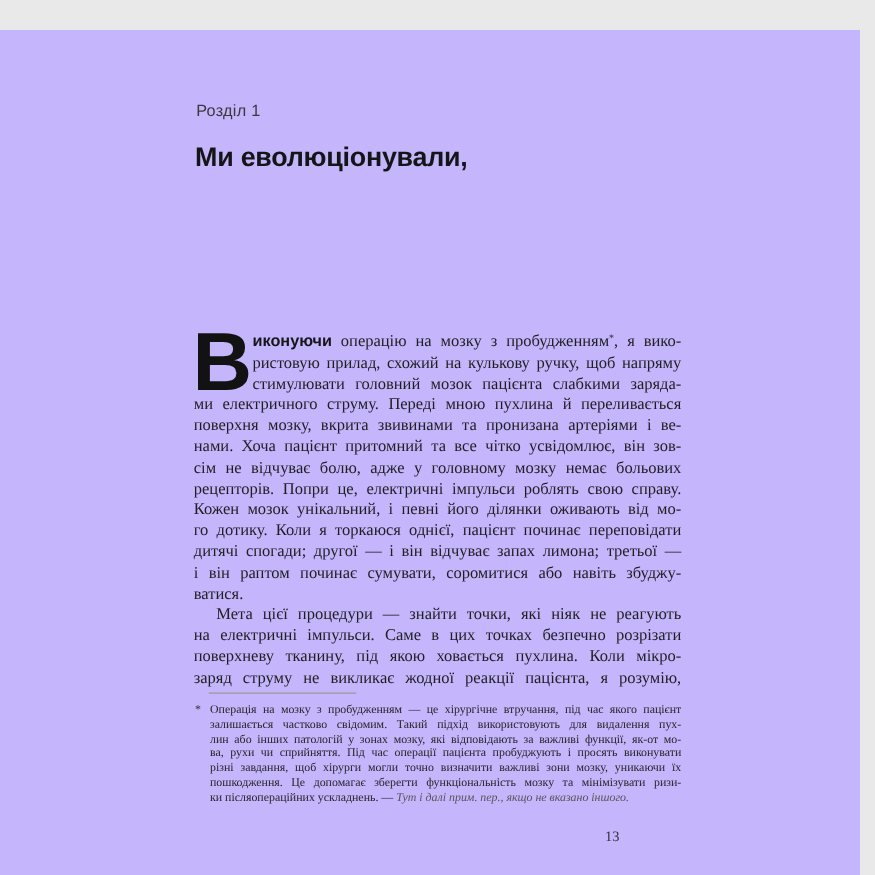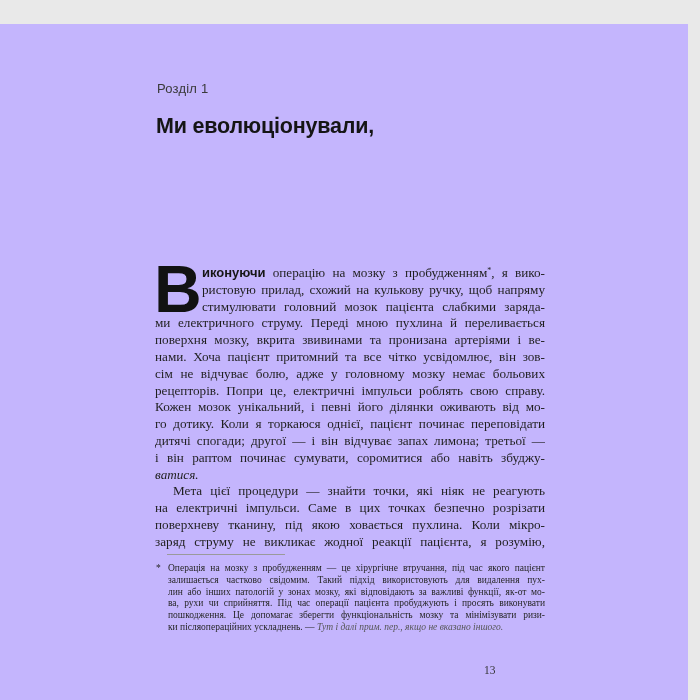--- a/index.html
+++ b/index.html
@@ -26,21 +26,21 @@
     position:absolute;left:155px;top:241px;width:390px;
     font:13.2px/16.8px "Liberation Serif",serif;
     color:#1f1f1f;
   }
   .bline{
     text-align:justify;text-align-last:justify;
     -moz-text-align-last:justify;
   }
   .bline.pad{padding-left:47px;}
   .bline.indent{padding-left:18px;}
-  .bline.short{text-align-last:left;font-style:italic;-moz-text-align-last:left;}
+  .bline.short{text-align-last:left;-moz-text-align-last:left;}
   .lead{font:700 13px "Liberation Sans",sans-serif;color:#161616;}
   .dropcap{
     position:absolute;left:-1px;top:-1px;
     font:700 66px/50px "Liberation Sans",sans-serif;
     color:#121212;letter-spacing:-1px;
   }
   .fnmark{font-size:8px;line-height:0;vertical-align:4px;}
   .fn-rule{
     position:absolute;left:167px;top:530px;
     width:118px;height:1px;background:#9a9a9a;
@@ -97,20 +97,21 @@
 
   <div class="fn-rule"></div>
 
   <div class="footnote">
     <span class="fn-star">*</span>
     <div class="fn-text">
       <div class="fline">Операція на мозку з пробудженням — це хірургічне втручання, під час якого пацієнт</div>
       <div class="fline">залишається частково свідомим. Такий підхід використовують для видалення пух-</div>
       <div class="fline">лин або інших патологій у зонах мозку, які відповідають за важливі функції, як-от мо-</div>
       <div class="fline">ва, рухи чи сприйняття. Під час операції пацієнта пробуджують і просять виконувати</div>
+      <div class="fline">різні завдання, щоб хірурги могли точно визначити важливі зони мозку, уникаючи їх</div>
       <div class="fline">пошкодження. Це допомагає зберегти функціональність мозку та мінімізувати ризи-</div>
       <div class="fline last"><span>ки післяопераційних ускладнень. — </span><em>Тут і далі прим. пер., якщо не вказано іншого.</em></div>
     </div>
   </div>
 
   <div class="folio">13</div>
 
 </div>
 
 </body></html>

